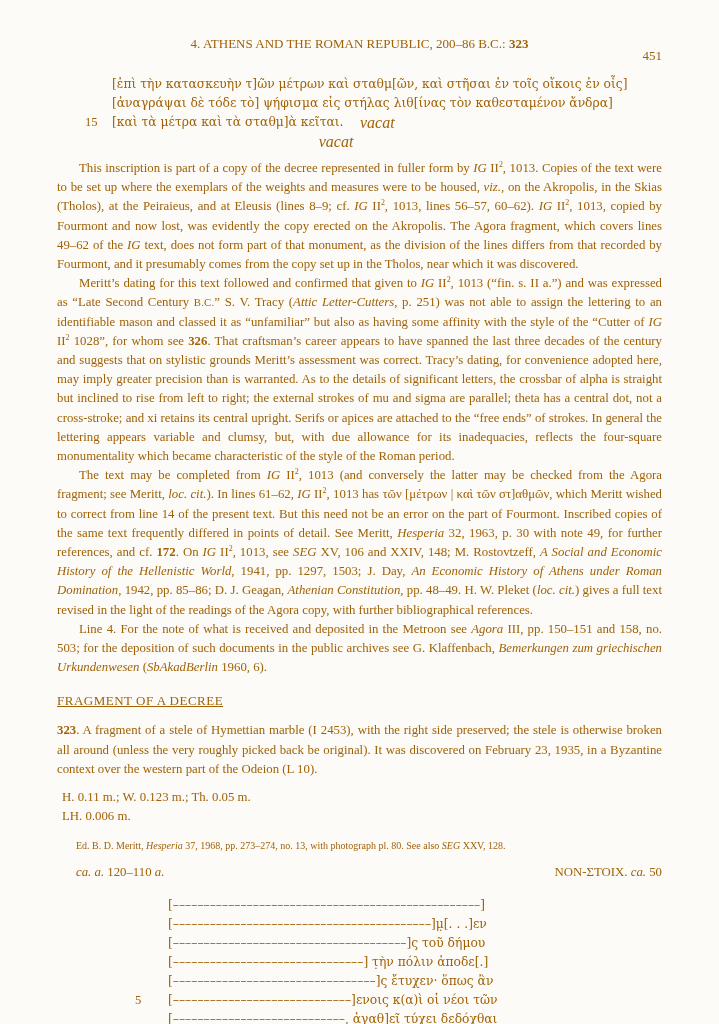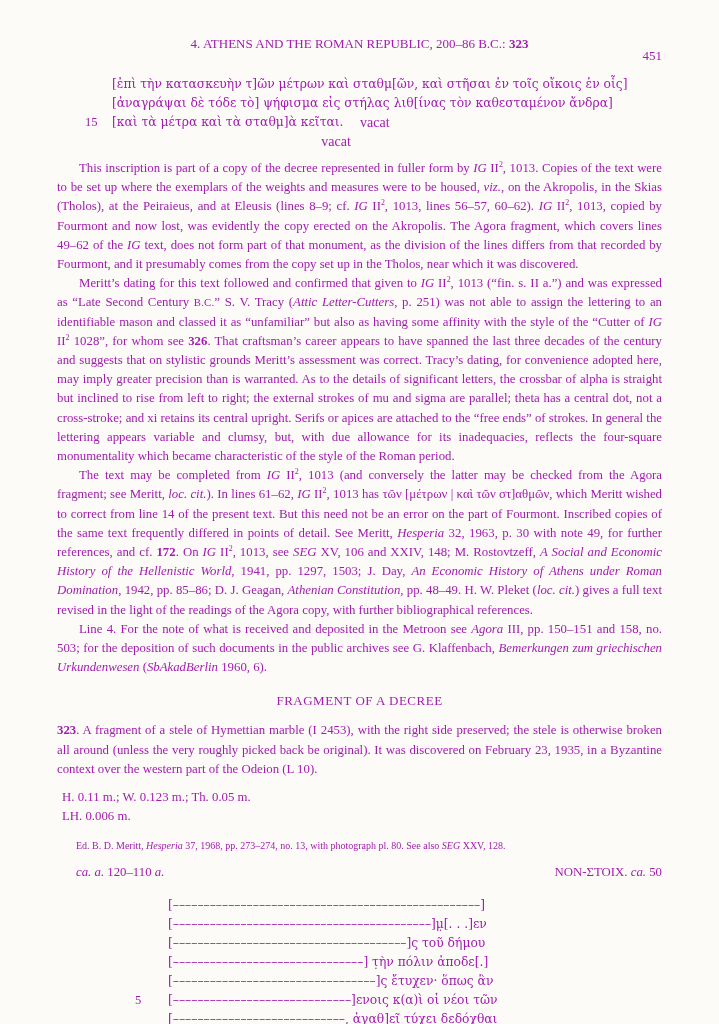--- a/index.html
+++ b/index.html
@@ -1,50 +1,50 @@
 <!DOCTYPE html>
 <html><head>
 <meta charset="utf-8">
 <style>
   html,body{margin:0;padding:0;background:#e8e6e2;}
   .page{
     width:719px;height:1024px;box-sizing:border-box;
-    margin:0 auto;background:#fcfbf8;color:#a21caf;
+    margin:0 auto;background:#fcfbf8;color:#a16207;
     font-family:"Liberation Serif","DejaVu Serif",serif;
     padding:36px 57px 0 57px;overflow:hidden;position:relative;
   }
   
   .running-head{position:relative;text-align:center;font-size:13px;height:17px;}
   .running-head .head-num{font-weight:bold;}
   .running-head .folio{position:absolute;right:0;top:12px;}
   
   .greek{font-family:"DejaVu Serif","Liberation Serif",serif;font-size:12.3px;}
   .iline,.eline{position:relative;height:19px;line-height:19px;white-space:nowrap;}
   .lnum{position:absolute;font-size:12.6px;}
   .iline .lnum{left:28px;}
   .iline .gtext{position:absolute;left:55px;}
   .iline .vacat-inline{position:absolute;left:303px;}
-  .vacat{font-size:14px;}
+  .vacat{font-style:italic;font-size:16px;}
   .vacat-center{position:absolute;left:55px;width:448px;text-align:center;display:inline-block;}
   .top-block{margin-top:22px;}
   .epigraph{margin-top:14px;}
   .eline .lnum{left:78px;}
   .eline .gtext{position:absolute;left:111px;}
   
   .body-text{margin-top:8px;}
   .body-text p{
     margin:0;font-size:12.8px;line-height:19.2px;
     text-align:justify;text-indent:22px;
   }
   sup{font-size:0.62em;line-height:0;vertical-align:super;}
   .sc{font-size:0.84em;letter-spacing:0.2px;}
   
   .section-heading{
-    margin:16px 0 12px 0;text-align:center;font-weight:normal;
-    font-size:13px;letter-spacing:0.5px;
+    margin:16px 0 12px 0;text-align:left;font-weight:normal;
+    font-size:13px;letter-spacing:0.5px;text-decoration:underline;
   }
   .entry-para{margin:0;font-size:12.8px;line-height:19.2px;text-align:justify;text-indent:0;}
   .dims{margin:9px 0 0 5px;font-size:12.8px;line-height:19.2px;}
   .edition{margin:9px 0 0 19px;font-size:10px;line-height:19.2px;text-indent:0;}
   .date-row{margin:8px 0 12px 0;font-size:12.8px;line-height:19.2px;display:flex;justify-content:space-between;}
   .date-left{margin-left:19px;}
 </style>
 </head>
 <body>
 

